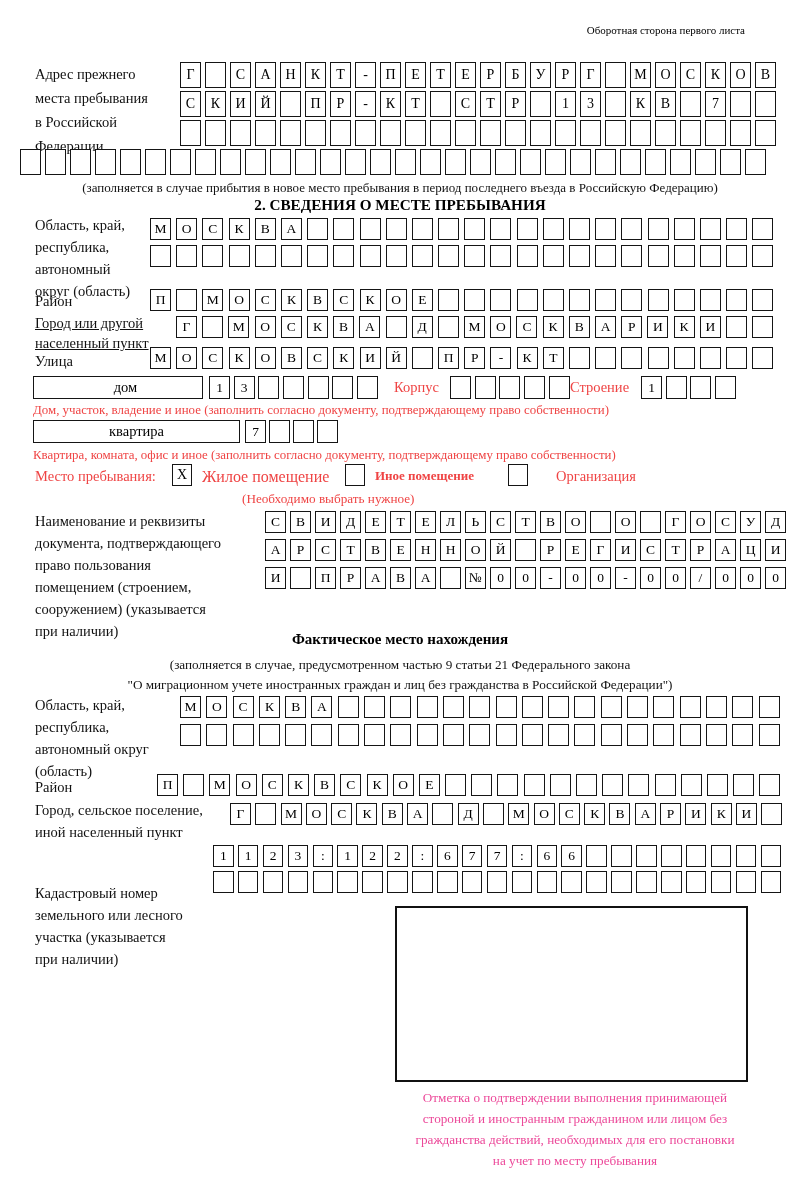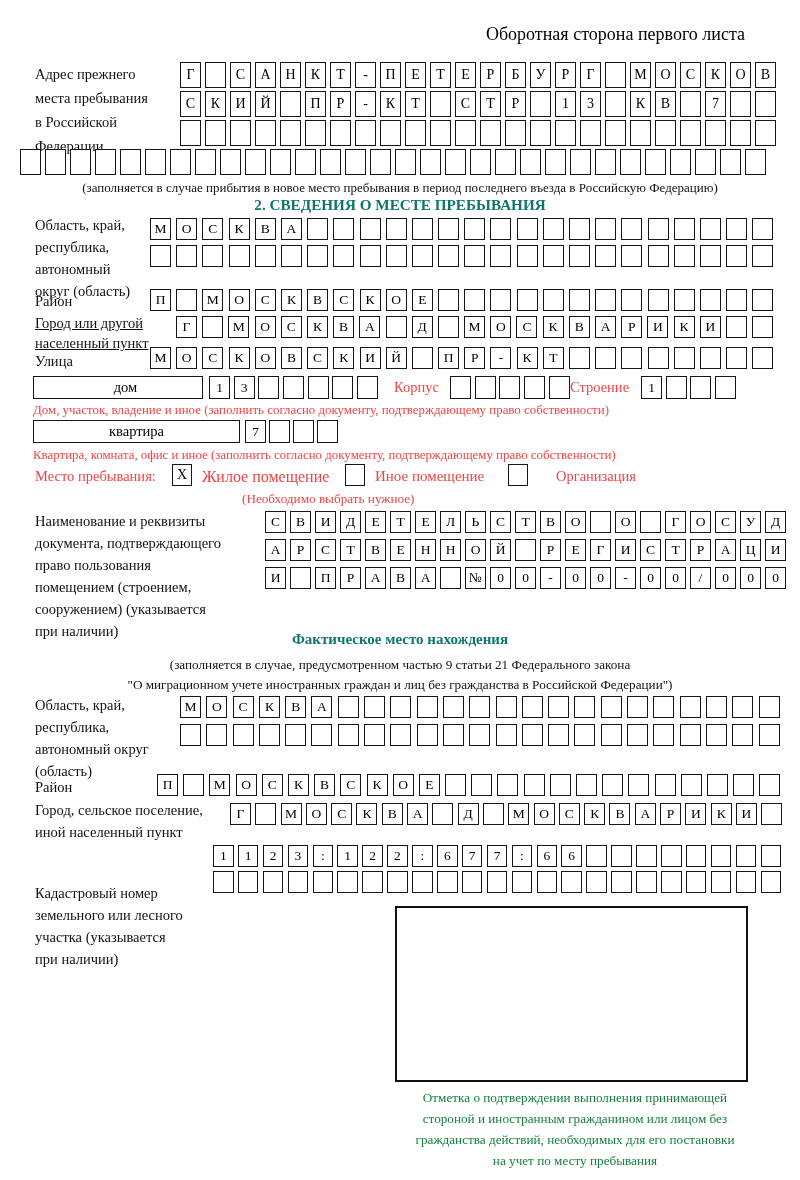--- a/index.html
+++ b/index.html
@@ -7,21 +7,21 @@
     position:relative;width:800px;height:1180px;margin:0 auto;
     background:#ffffff;color:#000;
     font-family:"Liberation Serif","DejaVu Serif",serif;
     overflow:hidden;
   }
   .abs{position:absolute;}
   .lbl{position:absolute;font-size:14.5px;line-height:22px;white-space:pre-line;color:#111;}
   .lbl.lh24{line-height:24px;}
   .lbl.lh20{line-height:20px;}
   .cap{position:absolute;font-size:12.9px;color:#ef4444;white-space:nowrap;}
-  .title{position:absolute;left:0;width:100%;text-align:center;font-weight:bold;font-size:15.2px;color:#0f766e;}
+  .title{position:absolute;left:0;width:100%;text-align:center;font-weight:bold;font-size:15.2px;color:#000000;}
   .note-center{position:absolute;left:0;width:100%;text-align:center;font-size:13.2px;line-height:20px;white-space:pre-line;color:#111;}
   .boxrow{position:absolute;display:flex;}
   .boxrow .cell{
     flex:0 0 auto;box-sizing:border-box;
     width:var(--cw,21px);height:var(--ch,22px);margin-right:var(--gp,5.2px);
     border:1.6px solid #151515;background:#fff;
     display:flex;align-items:center;justify-content:center;
     font-size:13.5px;line-height:1;
   }
   .toprow{--ch:26px;--gp:4px;}
@@ -30,28 +30,28 @@
     position:absolute;box-sizing:border-box;border:1.6px solid #151515;
     display:flex;align-items:center;justify-content:center;
     font-size:14.5px;background:#fff;
   }
   .checkbox{
     position:absolute;box-sizing:border-box;width:20px;height:22px;
     border:1.6px solid #151515;display:flex;align-items:center;justify-content:center;
     font-size:14px;background:#fff;
   }
   .bigbox{position:absolute;box-sizing:border-box;border:2px solid #111;background:#fff;}
-  .stamp-note{position:absolute;text-align:center;font-size:13.2px;line-height:21px;white-space:pre-line;color:#15803d;}
+  .stamp-note{position:absolute;text-align:center;font-size:13.2px;line-height:21px;white-space:pre-line;color:#ec4899;}
 </style>
 </head>
 <body>
 
 <div class="page">
 
-  <div class="abs" style="top:24px;right:55px;font-size:18px;text-align:center;">Оборотная сторона первого листа</div>
+  <div class="abs" style="top:24px;right:55px;font-size:11px;text-align:center;">Оборотная сторона первого листа</div>
 
   <div class="lbl lh24" style="left:35px;top:62px;">Адрес прежнего
 места пребывания
 в Российской
 Федерации</div>
   <div class="boxrow toprow" style="left:180px;top:62px;">
       <span class="cell">Г</span>
       <span class="cell"></span>
       <span class="cell">С</span>
       <span class="cell">А</span>
@@ -338,21 +338,21 @@
       <span class="cell"></span>
       <span class="cell"></span>
       <span class="cell"></span>
     </div>
   <div class="cap" style="left:33px;top:448px;">Квартира, комната, офис и иное (заполнить согласно документу, подтверждающему право собственности)</div>
 
   <div class="cap" style="left:35px;top:468px;font-size:14.5px;">Место пребывания:</div>
   <span class="checkbox" style="left:172px;top:464px;">X</span>
   <div class="cap" style="left:202px;top:468px;font-size:16px;">Жилое помещение</div>
   <span class="checkbox" style="left:345px;top:464px;"></span>
-  <div class="cap" style="left:375px;top:468px;font-size:15px;">Иное помещение</div>
+  <div class="cap" style="left:375px;top:468px;font-size:13px;font-weight:bold;">Иное помещение</div>
   <span class="checkbox" style="left:508px;top:464px;"></span>
   <div class="cap" style="left:556px;top:468px;font-size:14.5px;">Организация</div>
   <div class="cap" style="left:242px;top:491px;font-size:13.2px;">(Необходимо выбрать нужное)</div>
 
   <div class="lbl" style="left:35px;top:510px;">Наименование и реквизиты
 документа, подтверждающего
 право пользования
 помещением (строением,
 сооружением) (указывается
 при наличии)</div>

